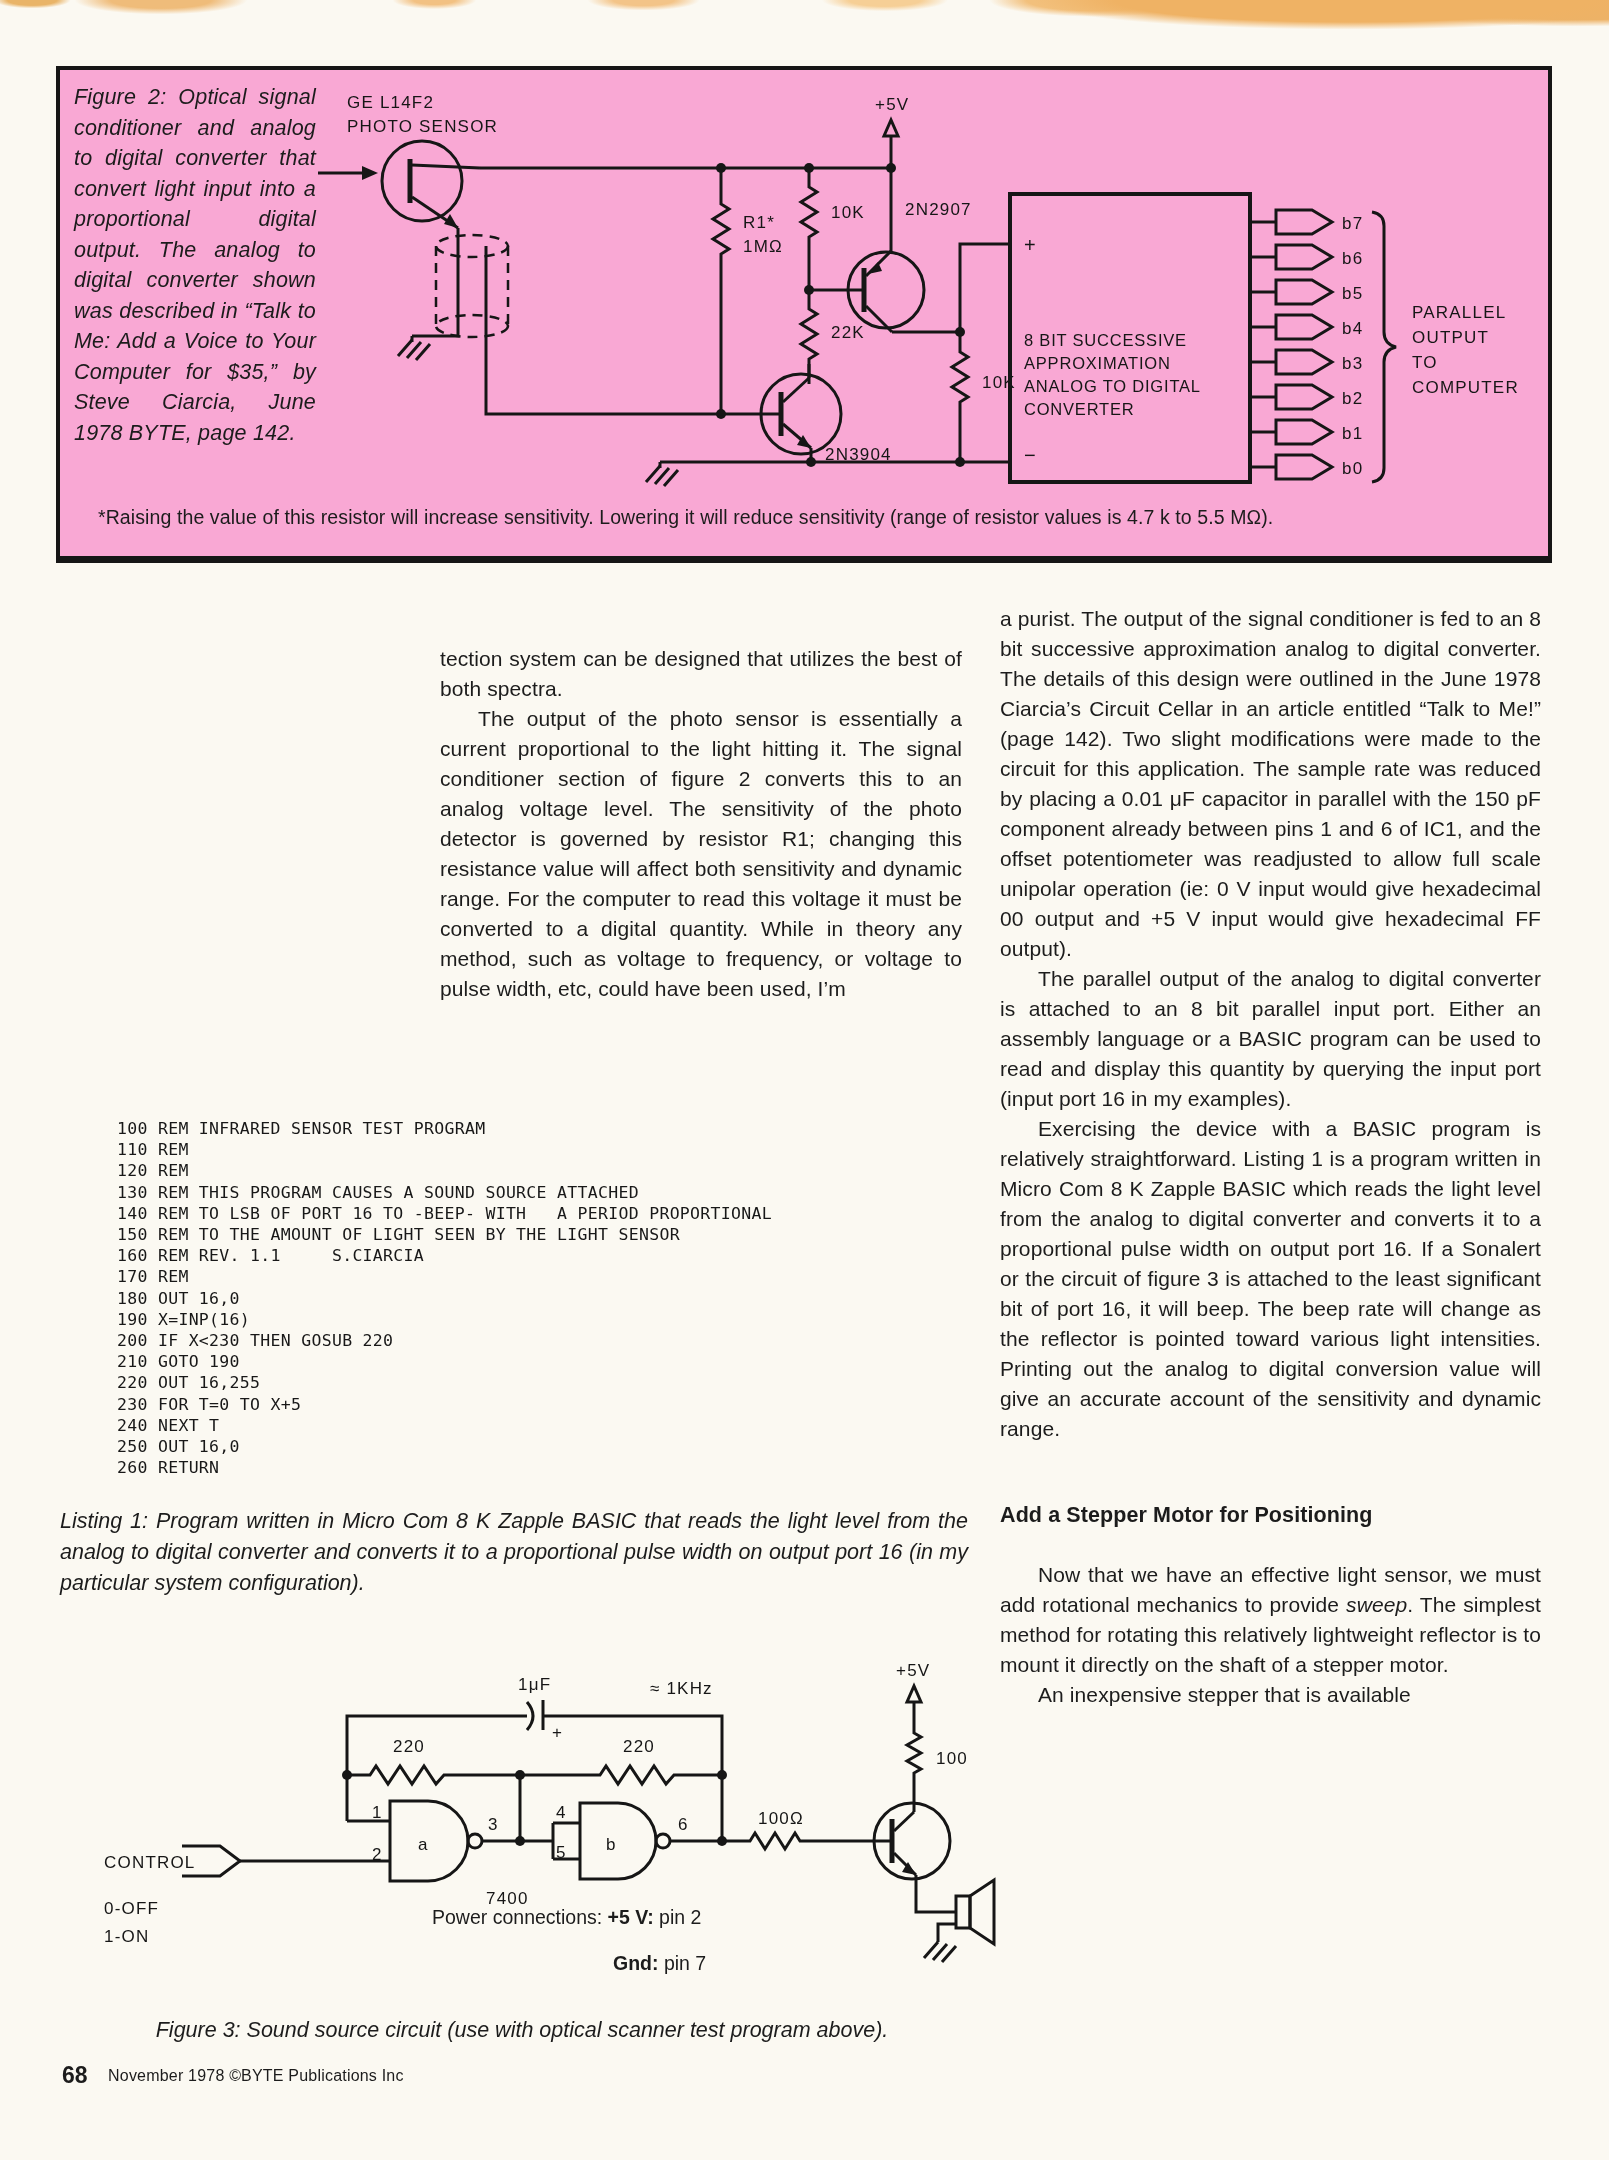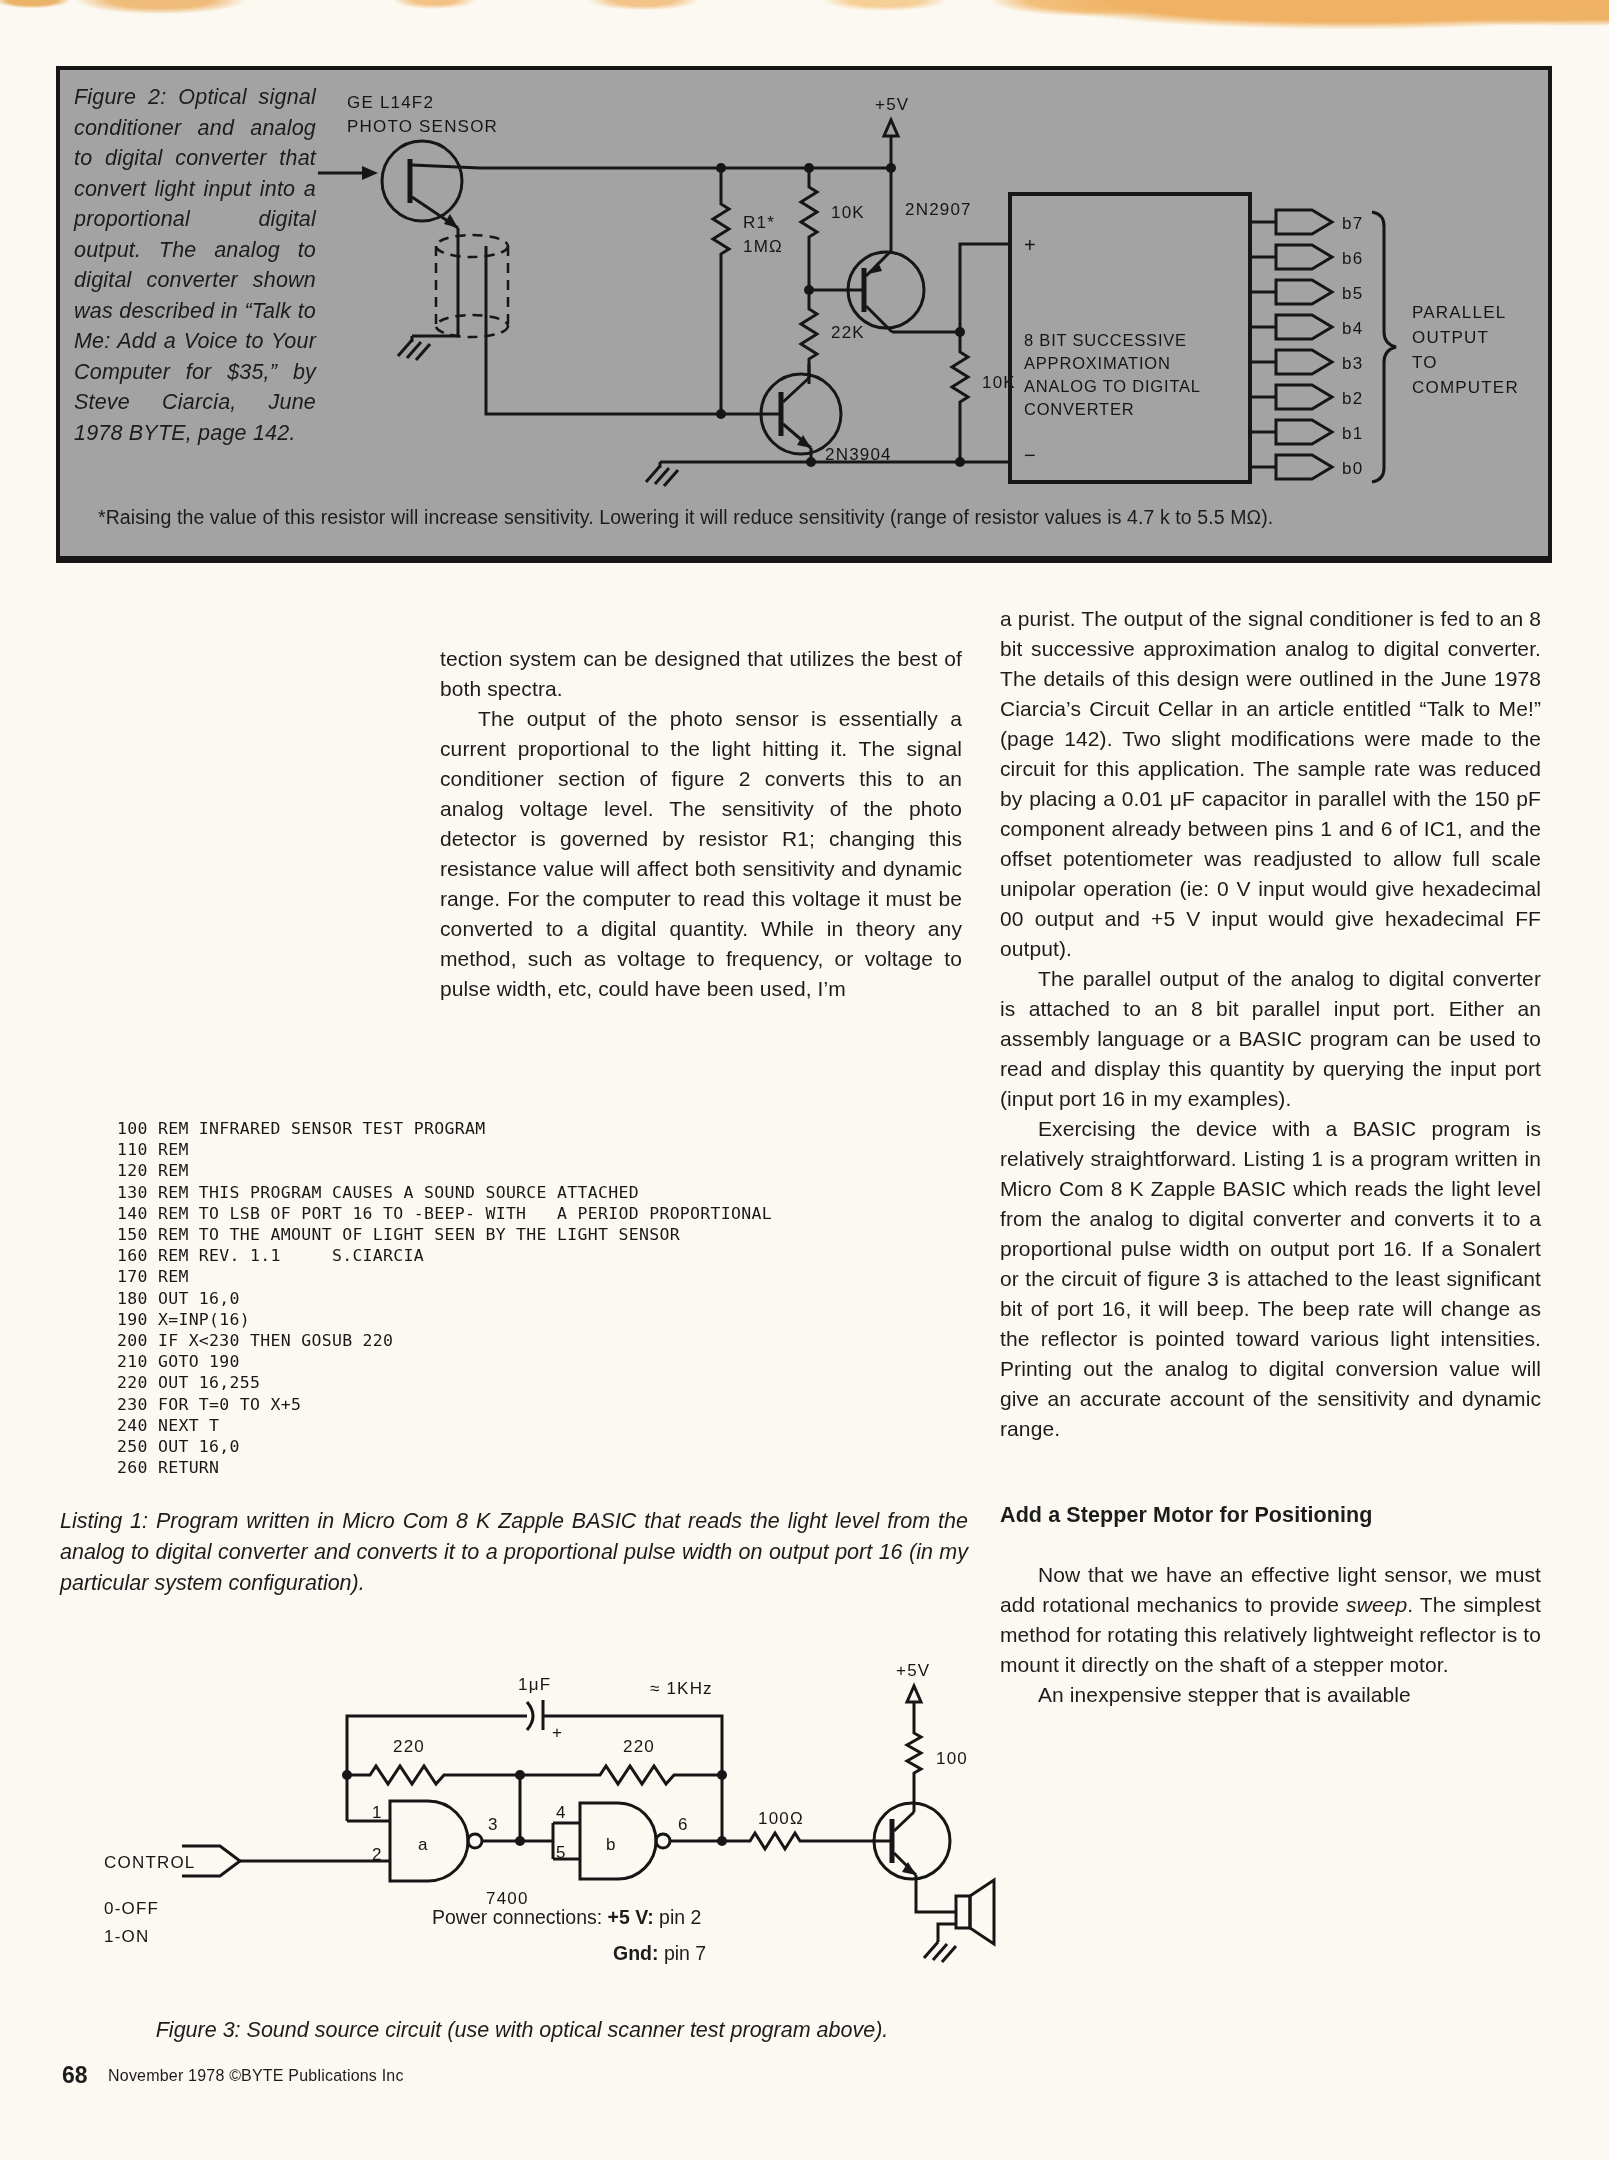--- a/index.html
+++ b/index.html
@@ -11,21 +11,21 @@
       radial-gradient(280px 34px at 98% 0%, #edb266 58%, rgba(237,178,102,0) 78%),
       radial-gradient(150px 24px at 68% 0%, #f2c07c 45%, rgba(242,192,124,0) 70%),
       radial-gradient(90px 16px at 55% 0%, #f6cf96 40%, rgba(246,207,150,0) 70%),
       radial-gradient(80px 15px at 40% 0%, #f3c488 38%, rgba(243,196,136,0) 70%),
       radial-gradient(60px 13px at 27% 0%, #f2c183 35%, rgba(242,193,131,0) 70%),
       radial-gradient(120px 20px at 10% 0%, #efbc7a 42%, rgba(239,188,122,0) 72%),
       radial-gradient(55px 12px at 2% 0%, #e9b468 45%, rgba(233,180,104,0) 70%);
   }
   
   .fig2-box { position:absolute; left:56px; top:66px; width:1488px; height:486px;
-              border:4px solid #161616; border-bottom-width:7px; background:#a3a3a3; }
+              border:4px solid #161616; border-bottom-width:7px; background:#f9a8d4; }
   .fig2-caption { position:absolute; left:14px; top:12px; width:242px;
                   font-size:21.5px; line-height:30.5px; font-style:italic;
                   text-align:justify; letter-spacing:0.2px; }
   .fig2-footnote { position:absolute; left:38px; top:436px; width:1420px;
                    font-size:19.5px; letter-spacing:0.1px; }
   .circuit { position:absolute; left:0; top:0; }
   svg text { font-family:"Liberation Sans", sans-serif; fill:#161616; }
   .sch { font-size:17px; letter-spacing:1.2px; }
   .sch-sm { font-size:16.5px; letter-spacing:0.8px; }
   .sch-big { font-size:20px; letter-spacing:0.5px; }
@@ -44,21 +44,21 @@
   .ital { font-style:italic; }
   
   .listing { position:absolute; left:117px; top:1118px; margin:0;
              font-family:"DejaVu Sans Mono", monospace; font-size:16.5px; line-height:21.2px;
              letter-spacing:0.3px; white-space:pre; color:#181818; }
   .listing-caption { position:absolute; left:60px; top:1506px; width:908px;
                      font-style:italic; font-size:21.5px; line-height:31px; text-align:justify; }
   
   .fig3 { position:absolute; left:90px; top:1628px; }
   .power { position:absolute; left:432px; top:1906px; font-size:19.5px; width:420px; }
-  .power .l2 { display:block; margin-left:181px; margin-top:13px; }
+  .power .l2 { display:block; margin-left:181px; margin-top:23px; }
   .fig3-caption { position:absolute; left:62px; top:2018px; width:920px;
                   font-style:italic; font-size:21.5px;text-align:center; }
   
   .footer { position:absolute; left:62px; top:2062px; }
   .pageno { font-weight:bold; font-size:23px; display:inline-block; }
   .credit { font-size:16px; display:inline-block; margin-left:16px; vertical-align:2px; letter-spacing:0.2px; }
 </style>
 </head>
 <body>
 

